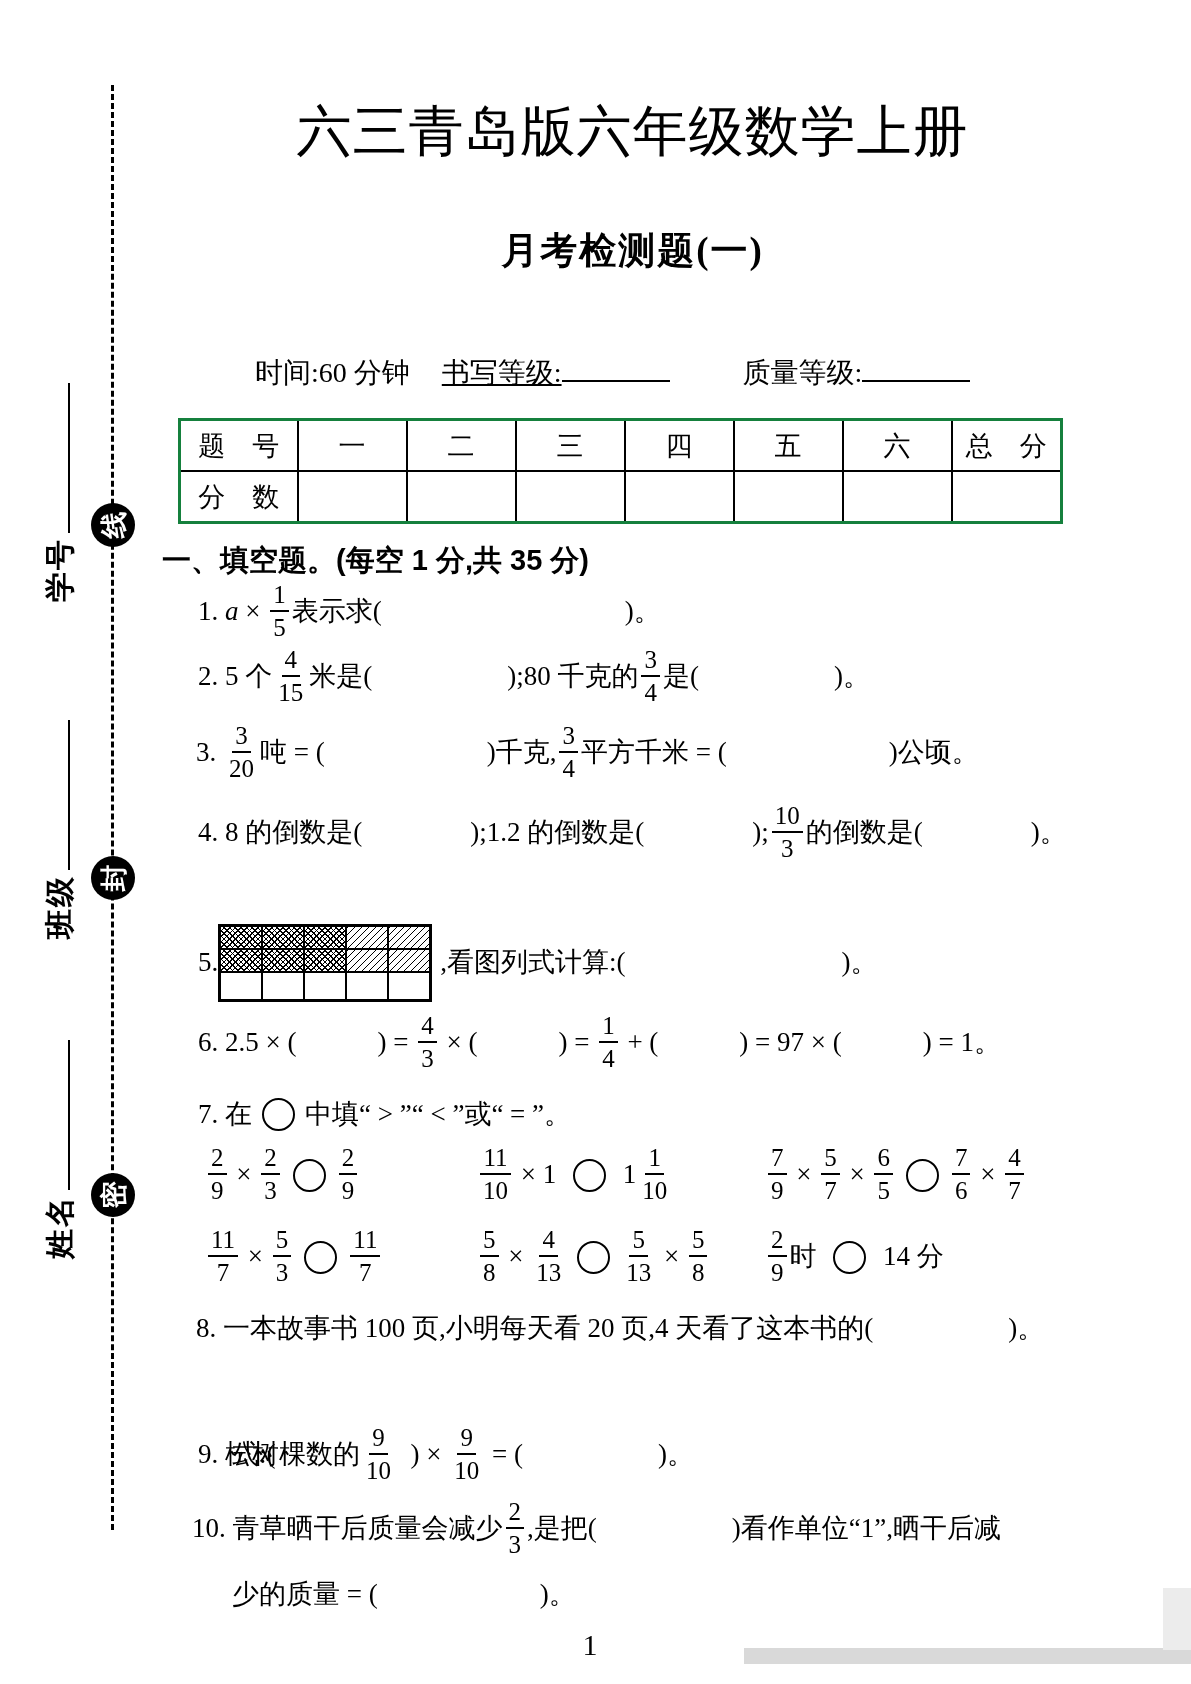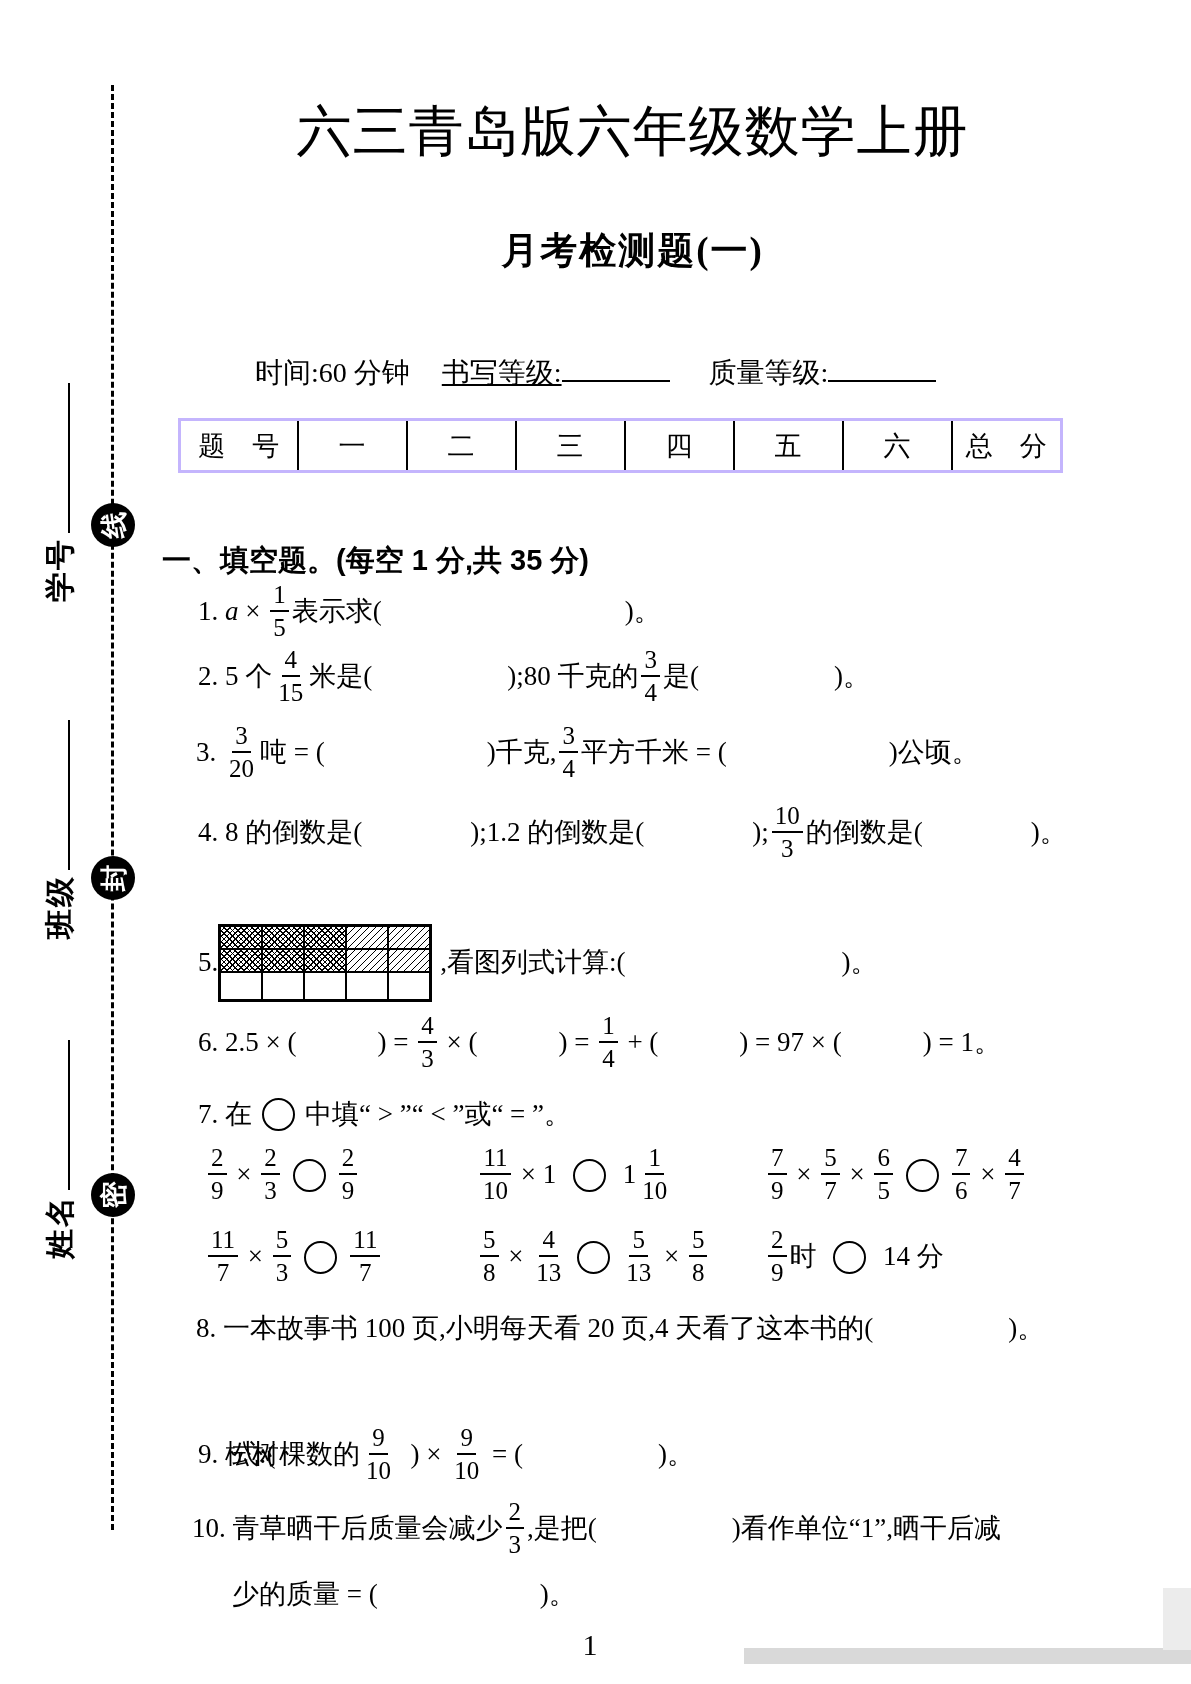--- a/index.html
+++ b/index.html
@@ -30,27 +30,27 @@
     font-family:"Liberation Sans","DejaVu Sans",sans-serif;
     font-weight:400;font-size:55px;letter-spacing:1px;
   }
   .subtitle{
     position:absolute;left:170px;top:226px;width:925px;text-align:center;
     font-size:37px;font-weight:700;letter-spacing:2px;
   }
   .info{position:absolute;left:255px;top:352px;font-size:28px;white-space:nowrap;}
   .info .lbl{margin-right:0;}
   .info .gap1{margin-left:25px;text-decoration:underline;}
-  .info .gap2{margin-left:32px;}
+  .info .gap2{margin-left:66px;}
   .u-blank{display:inline-block;width:108px;height:28px;border-bottom:2px solid #000;vertical-align:baseline;}
 
   
   .score-table{
     position:absolute;left:178px;top:418px;width:882px;
-    border-collapse:collapse;table-layout:fixed;font-size:27px;border:3px solid #c4b5fd;
+    border-collapse:collapse;table-layout:fixed;font-size:27px;border:3px solid #15803d;
   }
   .score-table td{border:2px solid #000;height:49px;text-align:center;padding:0;}
 
   
   .section-h{
     position:absolute;left:162px;top:541px;font-size:29px;font-weight:700;
     font-family:"Liberation Sans","DejaVu Sans",sans-serif;
   }
   .q-line{position:absolute;font-size:27px;white-space:nowrap;line-height:1.25;}
   .it{font-style:italic;}
@@ -133,20 +133,30 @@
   <tbody>
     <tr>
         <td>题　号</td>
         <td>一</td>
         <td>二</td>
         <td>三</td>
         <td>四</td>
         <td>五</td>
         <td>六</td>
         <td>总　分</td>
+      </tr>
+    <tr>
+        <td>分　数</td>
+        <td></td>
+        <td></td>
+        <td></td>
+        <td></td>
+        <td></td>
+        <td></td>
+        <td></td>
       </tr>
   </tbody>
 </table>
 
 <div class="section-h">一、填空题。(每空 1 分,共 35 分)</div>
 
 <div class="q-line" style="left:198px;top:585px;"><span>1. </span><span class="it">a</span><span> × </span><span class="frac">
       <span class="num">1</span>
       <span class="den">5</span>
     </span><span>表示求(　　　　　　　　　)。</span></div>

